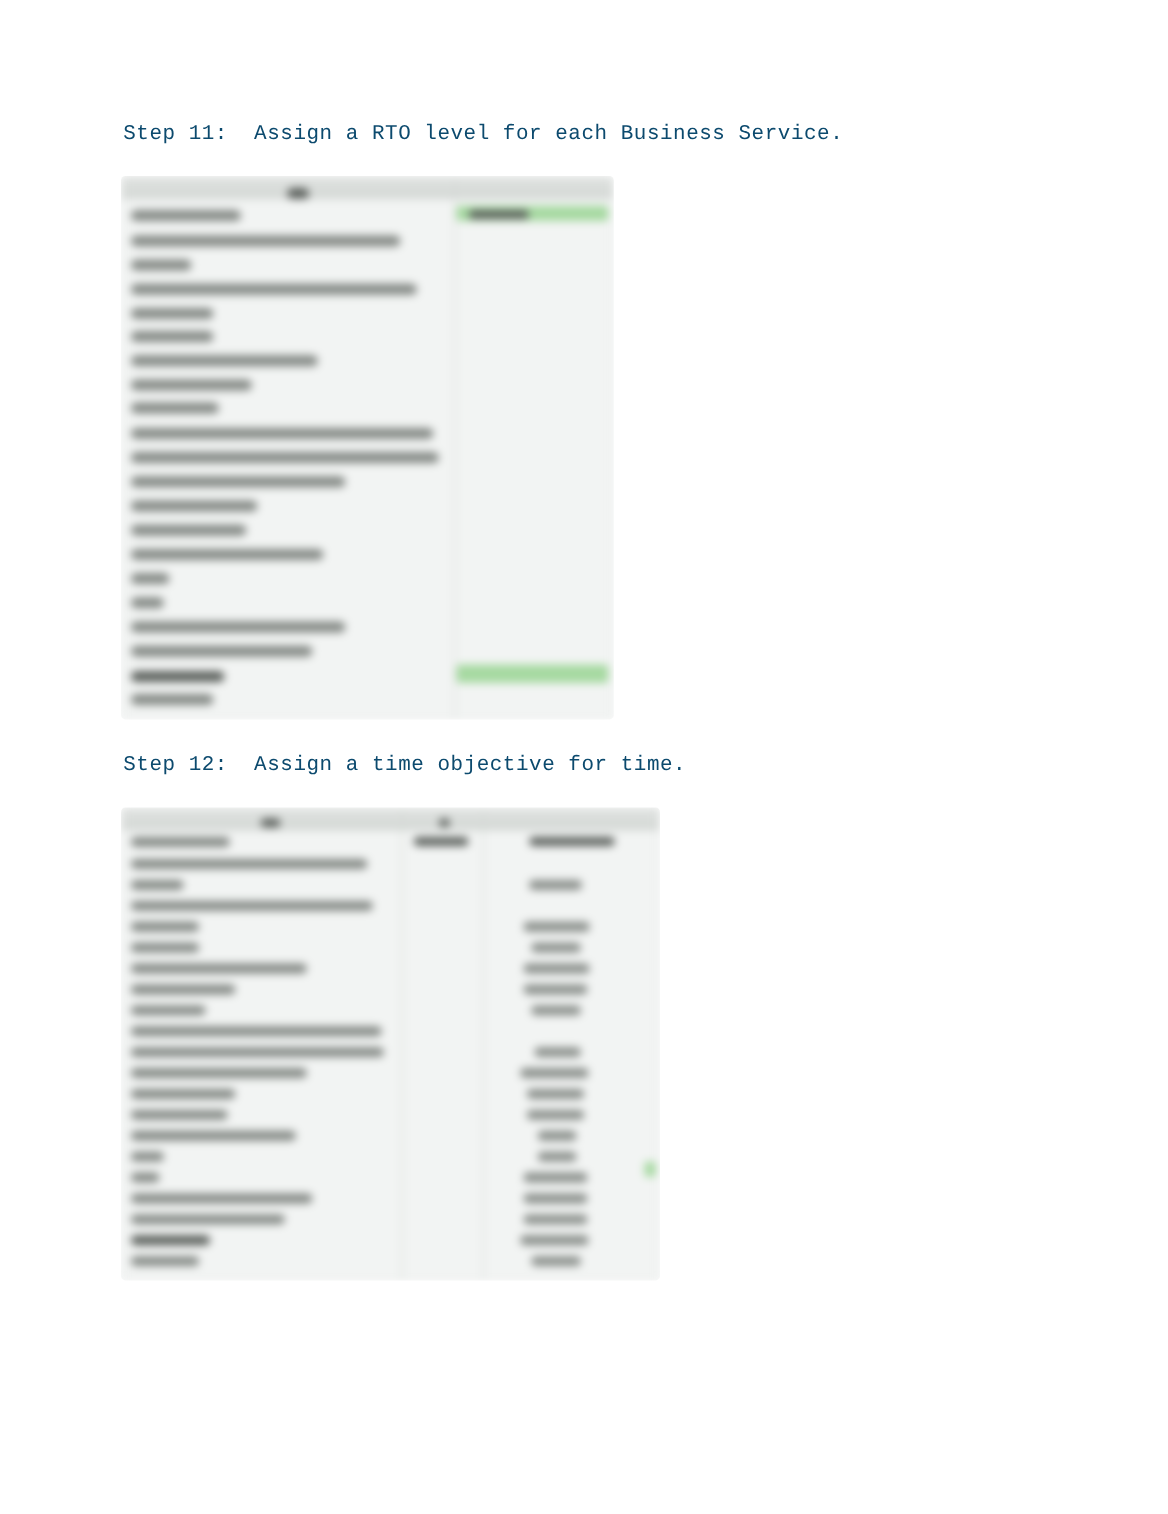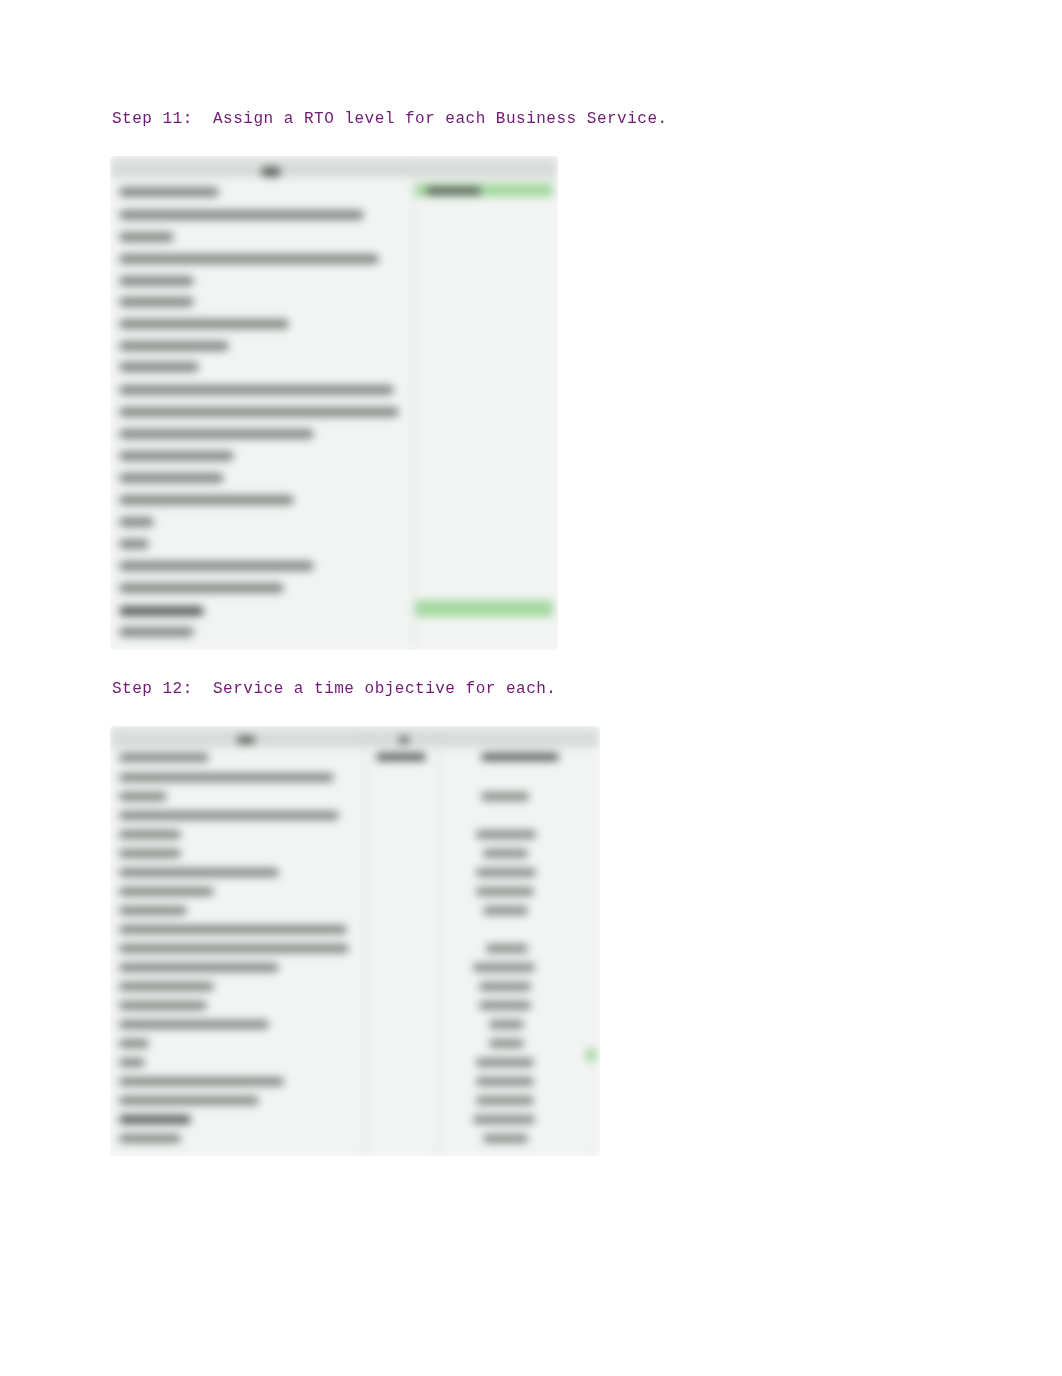--- a/index.html
+++ b/index.html
@@ -12,22 +12,22 @@
       height: 1376px;
       background: #ffffff;
       font-family: "Courier New", Courier, monospace;
       position: relative;
     }
     .content {
       padding-top: 110px;
       padding-left: 112px;
     }
     .step-text {
-      font-size: 16px;
-      color: #701a75;
+      font-size: 19px;
+      color: #0c4a6e;
       letter-spacing: 0.5px;
       margin-bottom: 28px;
       white-space: pre;
     }
     .table-img {
       position: relative;
       margin-left: -2px;
       margin-bottom: 30px;
       border-radius: 4px;
       overflow: hidden;
@@ -121,21 +121,21 @@
       <div class="blur-row" style="top:360px;width:35px;"></div>
       <div class="blur-row" style="top:382px;width:30px;"></div>
       <div class="blur-row" style="top:404px;width:195px;"></div>
       <div class="blur-row" style="top:426px;width:165px;"></div>
       <div class="highlight-green" style="top:443px;left:304px;width:138px;height:17px"></div>
       <div class="blur-row blob-dark" style="top:449px;width:85px;"></div>
       <div class="blur-row" style="top:470px;width:75px;"></div>
     </div>
   </div>
 
-  <div class="step-text">Step 12:  Service a time objective for each.</div>
+  <div class="step-text">Step 12:  Assign a time objective for time.</div>
 
   <div class="table-img table-2">
     <div class="blur-table">
       <div class="blur-header"></div>
       <div class="col-divider t2-col1"></div>
       <div class="col-divider t2-col2"></div>
       <div class="blur-row blob-dark" style="top:9px;left:126px;width:18px;height:8px"></div>
       <div class="blur-row blob-dark" style="top:9px;left:288px;width:10px;height:8px"></div>
       <div class="blur-row" style="top:26px;width:90px;height:9px"></div>
       <div class="blur-row blob-dark" style="top:26px;left:265px;width:50px;height:8px"></div>

